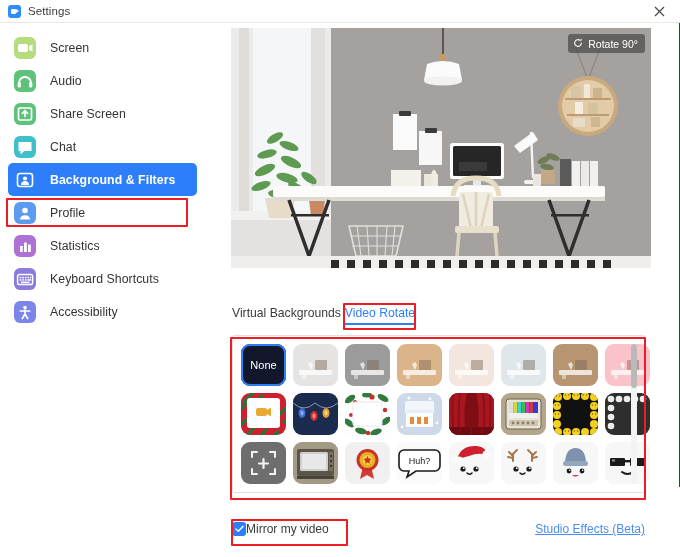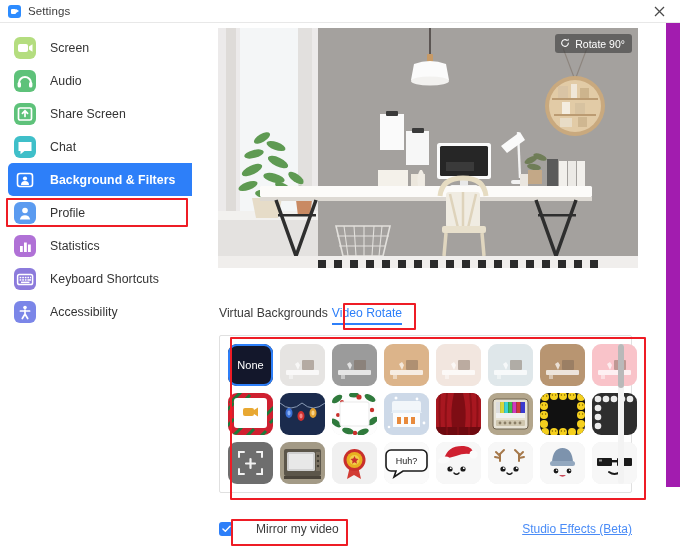--- a/index.html
+++ b/index.html
@@ -5,21 +5,21 @@
   * { box-sizing: border-box; margin: 0; padding: 0; }
   html, body {
     width: 680px; height: 557px;
     font-family: "Liberation Sans", sans-serif;
     background: #ffffff;
     overflow: hidden;
   }
   #app {
     position: relative;
     width: 680px; height: 487px;
-    background: #a21caf;
+    background: #14532d;
   }
 
   
   .titlebar {
     position: absolute; top: 0; left: 0;
     width: 680px; height: 22px;
     background: #ffffff;
     display: flex; align-items: center;
   }
   .titlebar .zoom-logo {
@@ -85,21 +85,21 @@
   
   .anno {
     position: absolute;
     border: 2px solid #ee1c25;
     pointer-events: none;
     border-radius: 1px;
   }
 
   
   .main {
-    position: absolute; top: 23px; left: 192px;
+    position: absolute; top: 23px; left: 205px;
     width: 474px; height: 534px; background: #ffffff;
   }
 
   
   .preview {
     position: absolute; left: 26px; top: 5px;
     width: 420px; height: 240px;
     overflow: hidden;
     background: #9e9b98;
   }
@@ -159,21 +159,21 @@
     position: absolute; right: 7px; top: 8px;
     width: 6px; height: 44px; background: #b9b9b9; border-radius: 3px;
   }
 
   
   .bottom {
     position: absolute; left: 27px; top: 494px;
     width: 413px; height: 24px;
     display: flex; align-items: center; justify-content: space-between;
   }
-  .mirror-wrap { display: flex; align-items: center; gap: 23px; }
+  .mirror-wrap { display: flex; align-items: center; gap: 0; }
   .cb {
     width: 14px; height: 14px; border-radius: 3px; background: #2D7FF9;
     display: flex; align-items: center; justify-content: center; flex: none;
   }
   .cb svg { display: block; }
   .mirror-label { font-size: 12px; color: #3b3b3b; }
   .studio-link { font-size: 12px; color: #4a8cf7; }
 </style>
 </head>
 <body>

